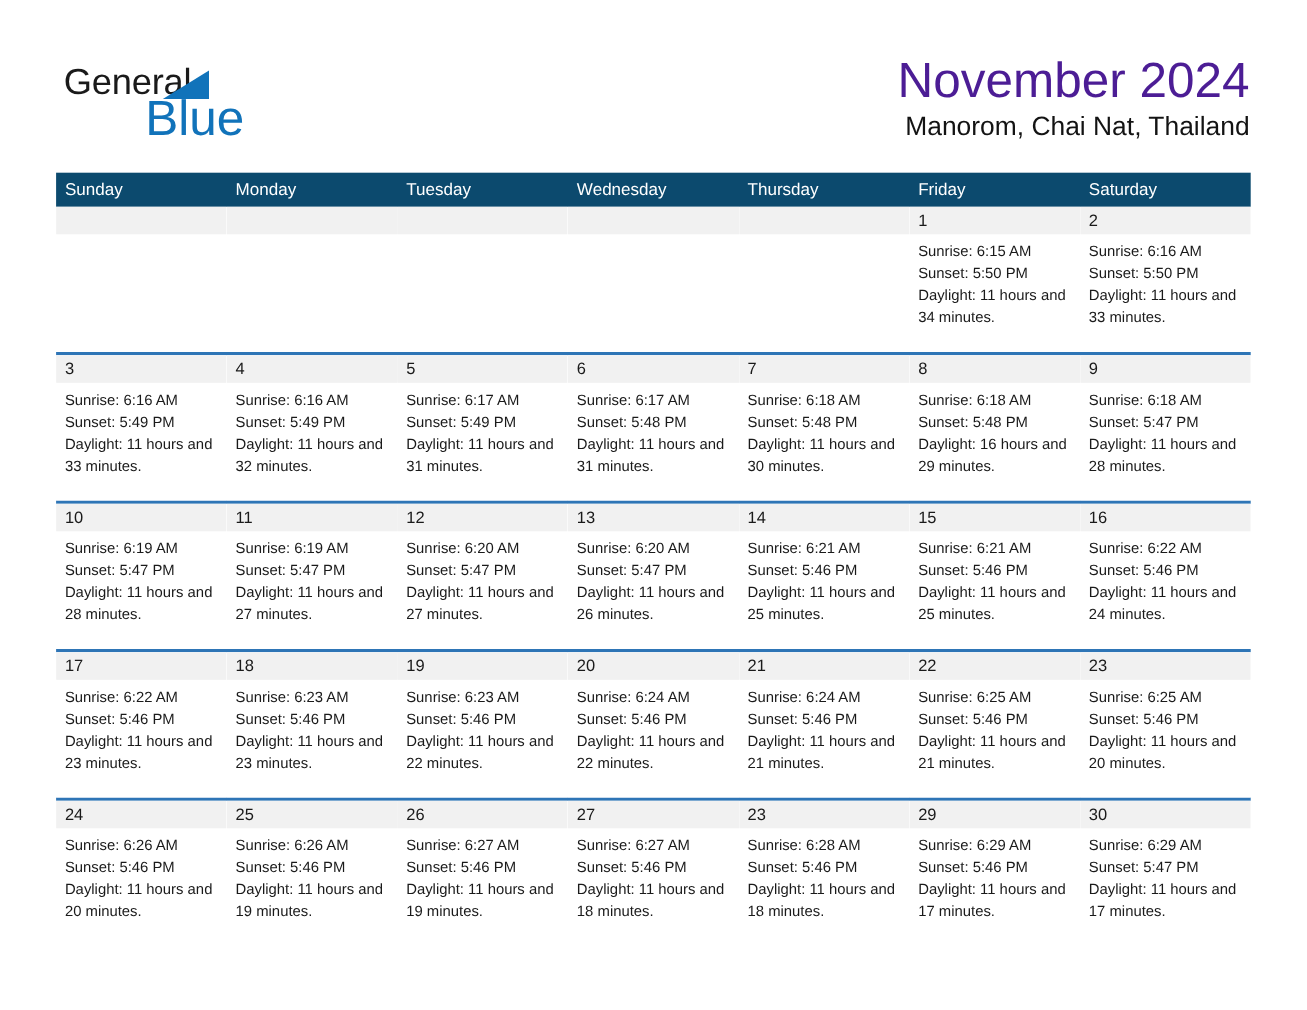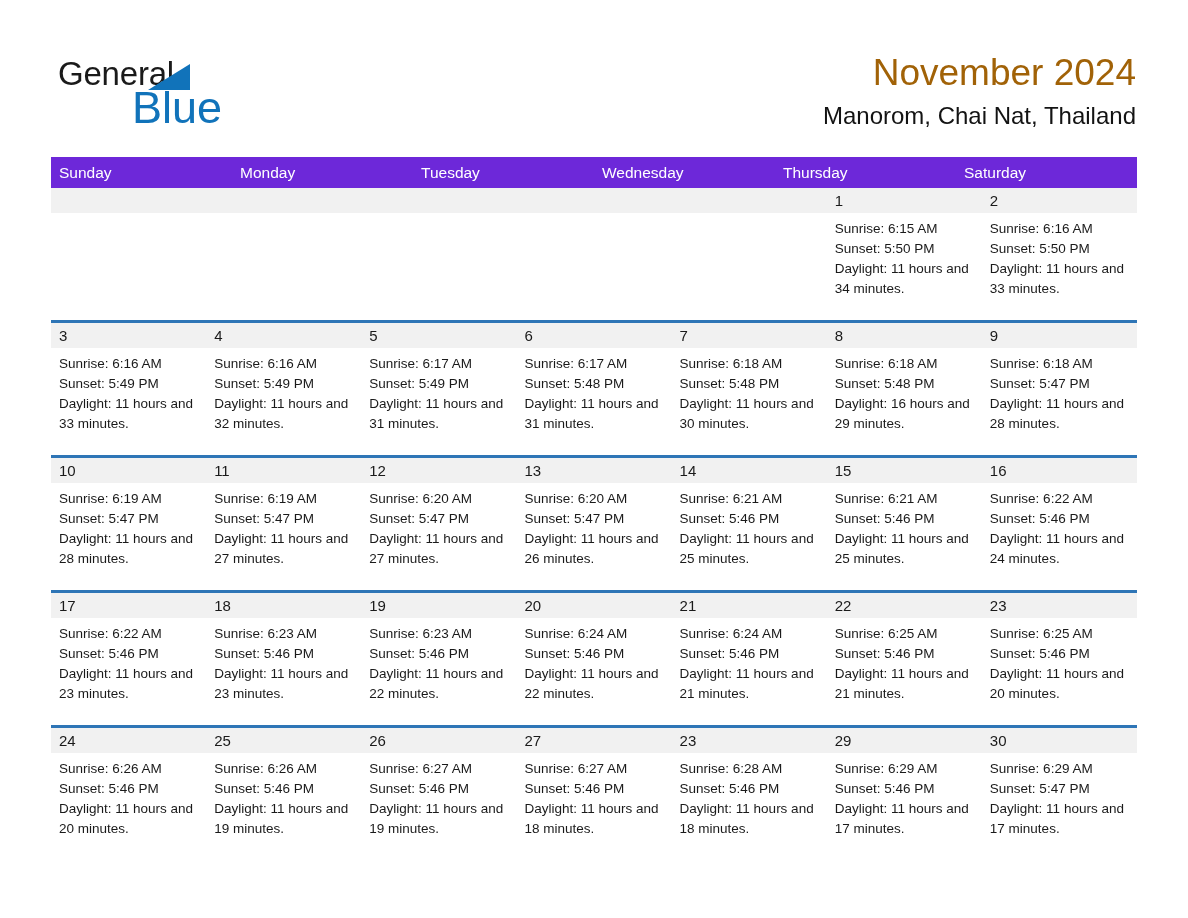--- a/index.html
+++ b/index.html
@@ -67,24 +67,24 @@
     font-weight: 400;
     white-space: nowrap;
   }
   .title-block {
     position: absolute;
     right: 52px;
     top: 48px;
     text-align: right;
   }
   .cal-title {
-    font-size: 37px;
+    font-size: 45px;
     line-height: 50px;
     font-weight: 400;
-    color: #a16207;
+    color: #4c1d95;
     white-space: nowrap;
   }
   .cal-subtitle {
     font-size: 24px;
     line-height: 32px;
     margin-top: 2px;
     font-weight: 400;
     color: #131313;
     white-space: nowrap;
   }
@@ -92,21 +92,21 @@
   
   .calendar {
     position: absolute;
     left: 51px;
     top: 157px;
     width: 1086px;
   }
   .week-head {
     display: flex;
     width: 100%;
-    background: #6d28d9;
+    background: #0c4a6e;
     height: 31px;
   }
   .week-head .dow {
     flex: 1 1 0;
     min-width: 0;
     color: #ffffff;
     font-size: 15.5px;
     line-height: 31px;
     padding-left: 8px;
     box-sizing: border-box;
@@ -176,20 +176,21 @@
 
   </div>
 
   <div class="calendar">
     <div class="week-head">
         <div class="dow">Sunday</div>
         <div class="dow">Monday</div>
         <div class="dow">Tuesday</div>
         <div class="dow">Wednesday</div>
         <div class="dow">Thursday</div>
+        <div class="dow">Friday</div>
         <div class="dow">Saturday</div>
       </div>
     <div class="weeks-container">
         <div class="week first">
           <div class="cell empty">
             <div class="daynum"></div>
           </div>
           <div class="cell empty">
             <div class="daynum"></div>
           </div>

